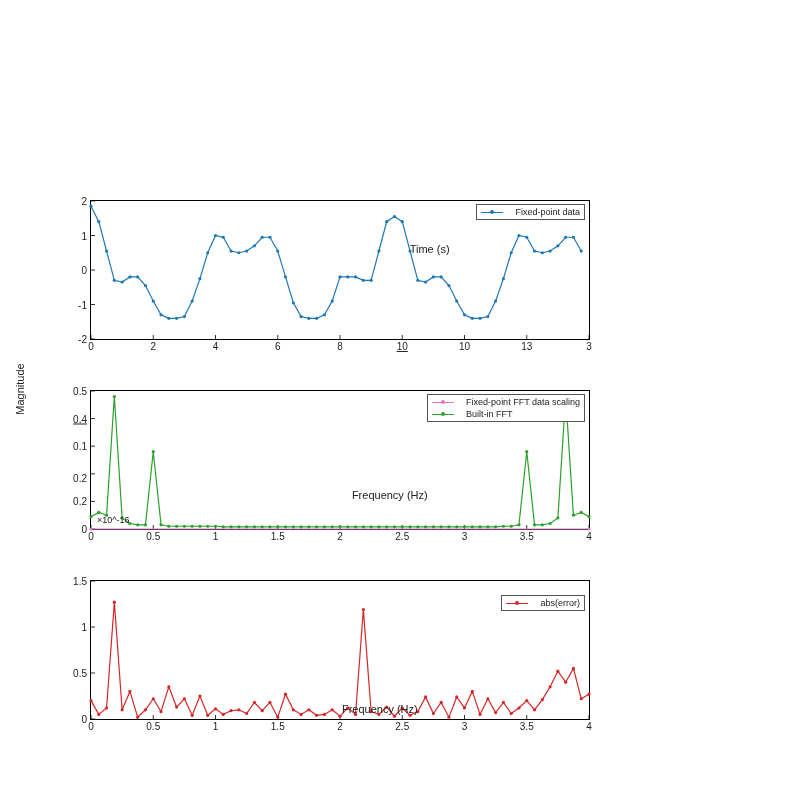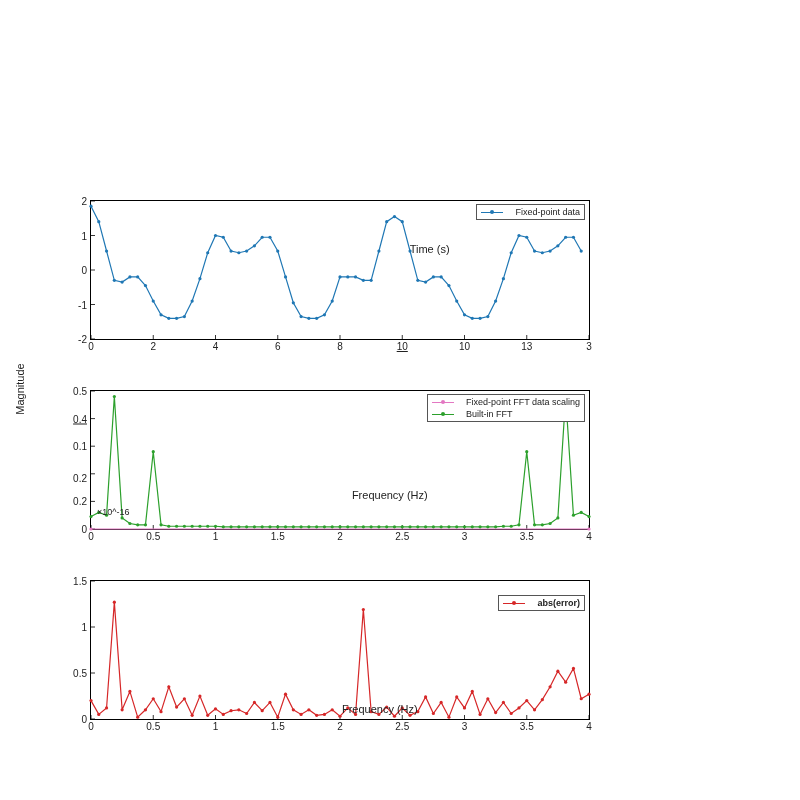--- a/index.html
+++ b/index.html
@@ -254,21 +254,21 @@
         <circle cx="435.75" cy="60.72" r="1.6" fill="#2ca02c"></circle>
         <circle cx="443.53125" cy="133.86" r="1.6" fill="#2ca02c"></circle>
         <circle cx="451.3125" cy="133.86" r="1.6" fill="#2ca02c"></circle>
         <circle cx="459.09375" cy="132.48" r="1.6" fill="#2ca02c"></circle>
         <circle cx="466.875" cy="126.96" r="1.6" fill="#2ca02c"></circle>
         <circle cx="474.65625" cy="5.52000000000001" r="1.6" fill="#2ca02c"></circle>
         <circle cx="482.4375" cy="124.2" r="1.6" fill="#2ca02c"></circle>
         <circle cx="490.21875" cy="121.44" r="1.6" fill="#2ca02c"></circle>
         <circle cx="498" cy="125.58" r="1.6" fill="#2ca02c"></circle>
       </svg>
-    <div class="exp-tag" style="left:6px; bottom:12px;">×10^-16</div>
+    <div class="exp-tag" style="left:6px; bottom:4px;">×10^-16</div>
     <div class="inplot-label" style="left:60%; top:75%;">Frequency (Hz)</div>
     <div class="legend">
       <div class="row">
         <span class="swatch">
             <span class="ln" style="background:#e377c2"></span>
             <span class="mk" style="background:#e377c2"></span>
           </span>
         <span>Fixed-point FFT data scaling</span>
       </div>
       <div class="row">
@@ -372,21 +372,21 @@
         <circle cx="443.53125" cy="128.8" r="1.6" fill="#d62728"></circle>
         <circle cx="451.3125" cy="118.68" r="1.6" fill="#d62728"></circle>
         <circle cx="459.09375" cy="105.80000000000001" r="1.6" fill="#d62728"></circle>
         <circle cx="466.875" cy="90.16" r="1.6" fill="#d62728"></circle>
         <circle cx="474.65625" cy="101.2" r="1.6" fill="#d62728"></circle>
         <circle cx="482.4375" cy="87.4" r="1.6" fill="#d62728"></circle>
         <circle cx="490.21875" cy="117.76" r="1.6" fill="#d62728"></circle>
         <circle cx="498" cy="113.16" r="1.6" fill="#d62728"></circle>
       </svg>
     <div class="inplot-label" style="left:58%; top:93%;">Frequency (Hz)</div>
-    <div class="legend" style="top:14px;font-weight:bold;">
+    <div class="legend" style="top:14px;">
       <div class="row">
         <span class="swatch">
             <span class="ln" style="background:#d62728"></span>
             <span class="mk" style="background:#d62728"></span>
           </span>
         <span>abs(error)</span>
       </div>
     </div>
   <div class="tick-label xtick" style="left: 0px;">0</div>
       <div class="tick-label xtick" style="left: 62.25px;">0.5</div>

